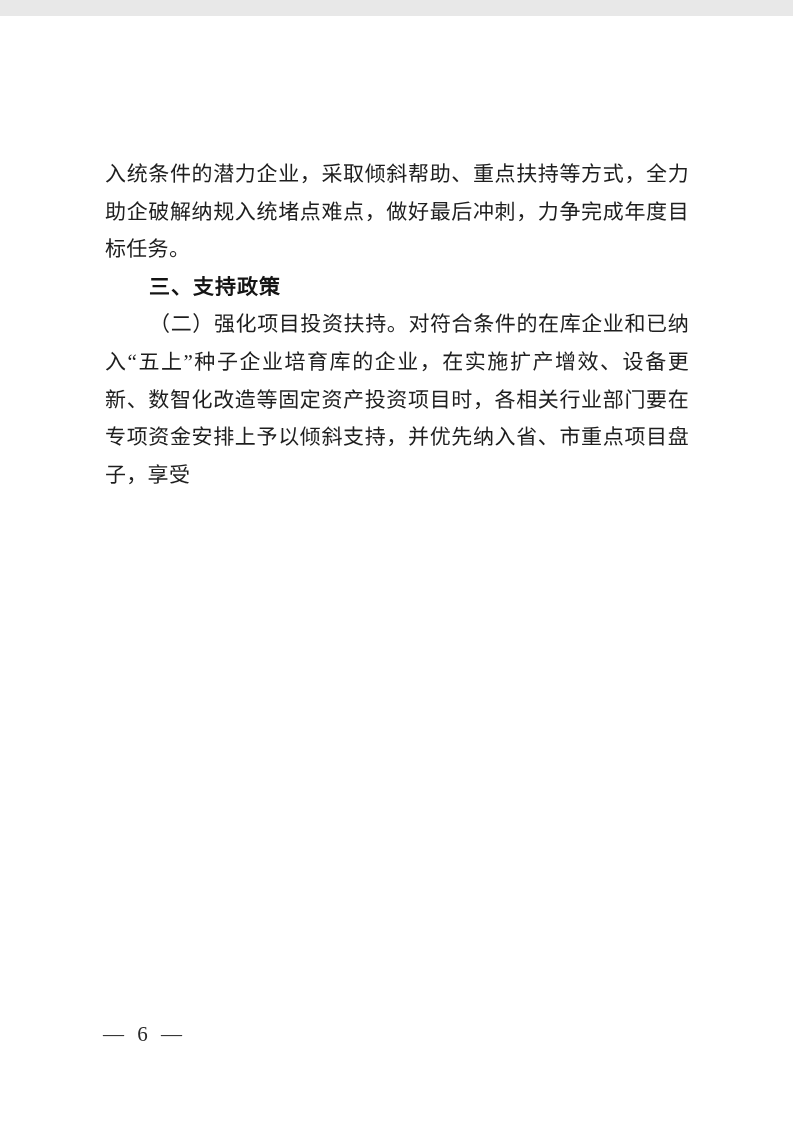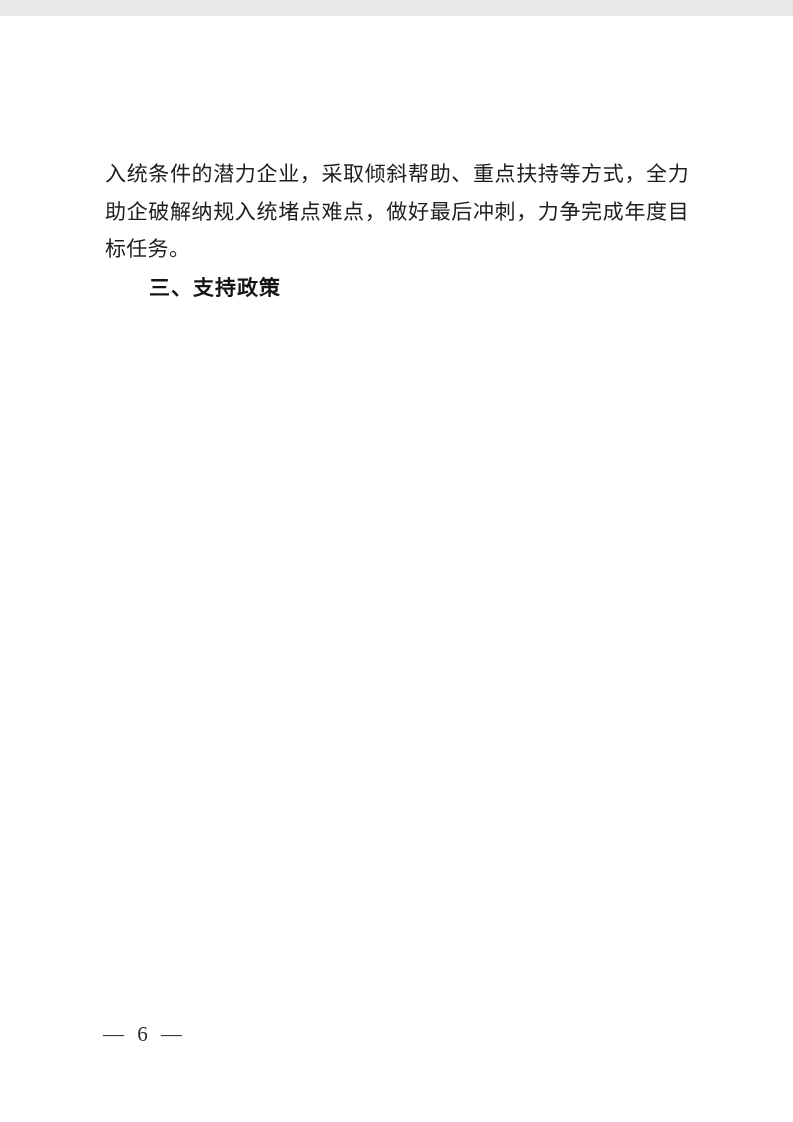--- a/index.html
+++ b/index.html
@@ -28,21 +28,21 @@
     letter-spacing: 0.3px;
     word-break: break-all;
   }
   .para.continuation { text-indent: 0; }
   .lead-bold { font-weight: bold; }
   .lead-kai { font-weight: normal; }
   .heading {
     font-size: 21px;
     line-height: 37.6px;
     text-indent: 2.1em;
-    font-family: Liberation Sans, sans-serif;
+    font-family: Liberation Serif, serif;
     font-weight: bold;
     letter-spacing: 1px;
     color: #141414;
   }
   .page-number {
     position: absolute;
     left: 103px;
     top: 1003px;
     font-size: 21px;
     line-height: 30px;
@@ -57,17 +57,18 @@
 <div class="page">
   <div class="content">
 
     <p class="para continuation">入统条件的潜力企业，采取倾斜帮助、重点扶持等方式，全力助企破解纳规入统堵点难点，做好最后冲刺，力争完成年度目标任务。</p>
 
 
     <p class="heading">三、支持政策</p>
 
 
 
+    <p class="para"><span class="lead-kai">（二）强化项目投资扶持。</span><span>对符合条件的在库企业和已纳入“五上”种子企业培育库的企业，在实施扩产增效、设备更新、数智化改造等固定资产投资项目时，各相关行业部门要在专项资金安排上予以倾斜支持，并优先纳入省、市重点项目盘子，享受</span></p>
 
   </div>
 
   <div class="page-number">— 6 —</div>
 </div>
 
 </body></html>

